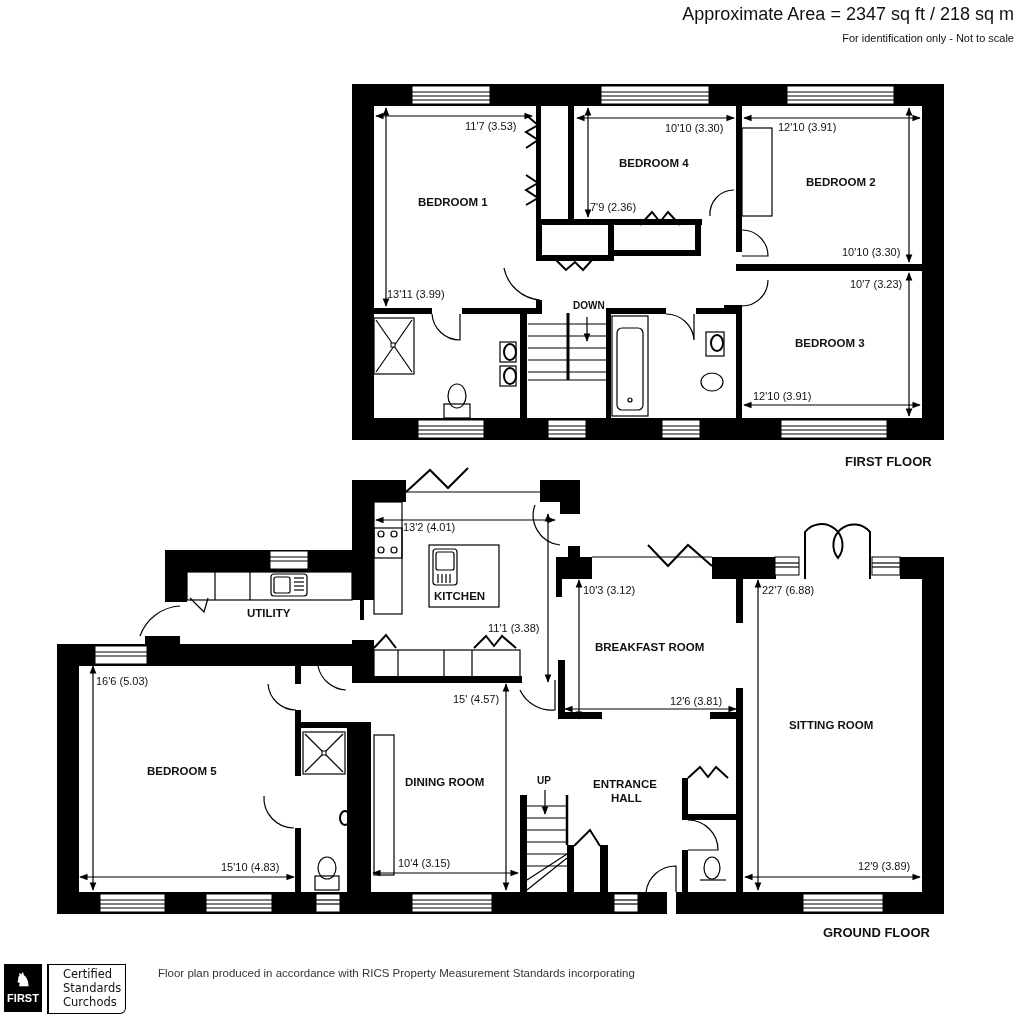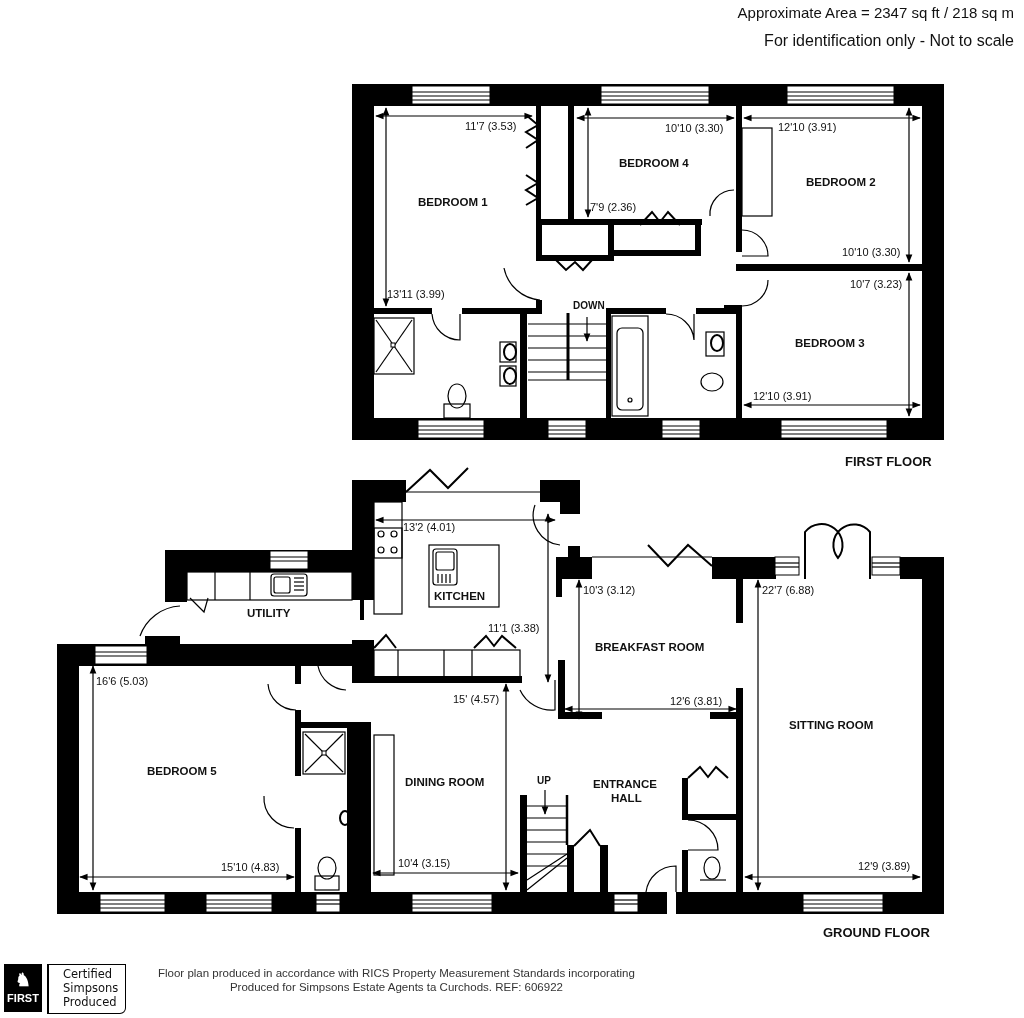--- a/index.html
+++ b/index.html
@@ -1,31 +1,31 @@
 <!DOCTYPE html>
 <html><head>
 <meta charset="utf-8">
 <style>
   html, body { margin:0; padding:0; background:#ffffff; }
   body { width:1024px; height:1018px; position:relative; overflow:hidden; font-family:"Liberation Sans", sans-serif; color:#111; }
-  .hdr-area { position:absolute; right:10px; top:4px; font-size:15px; color:#111; }
-  .hdr-note { position:absolute; right:10px; top:32px; font-size:16px; color:#111;margin-left:40px; }
+  .hdr-area { position:absolute; right:10px; top:4px; font-size:18px; color:#111; }
+  .hdr-note { position:absolute; right:10px; top:32px; font-size:11px; color:#111;margin-left:40px; }
   svg#plan { position:absolute; left:0; top:0; }
   .wall { fill:#000; }
   .win { fill:#fff; stroke:#000; stroke-width:1; }
   .thin { fill:none; stroke:#000; stroke-width:1.2; }
   .med { fill:none; stroke:#000; stroke-width:2; }
   .room { font-family:"Liberation Sans", sans-serif; font-weight:bold; font-size:11.5px; fill:#111; }
   .dim { font-family:"Liberation Sans", sans-serif; font-size:11px; fill:#111; }
   .floor-label { font-family:"Liberation Sans", sans-serif; font-weight:bold; font-size:13px; fill:#111; }
   .footer { position:absolute; left:0; top:962px; width:1024px; height:56px; }
   .rics-logo { position:absolute; left:4px; top:2px; width:38px; height:48px; background:#000; color:#fff; font-weight:bold; font-size:11px; text-align:center; }
   .rics-logo .glyph { display:block; font-size:18px; line-height:24px; margin-top:4px; }
   .rics-box { position:absolute; left:47px; top:2px; width:62px; height:46px; border:1px solid #000; border-left:2px solid #000; border-radius:0 0 6px 0; padding-left:14px; font-family:"DejaVu Sans", sans-serif; font-size:11.5px; line-height:14px; padding-top:2px; }
-  .ftxt { position:absolute; left:158px; top:4px; font-size:11.5px; line-height:14px; color:#333;text-align:center; }
+  .ftxt { position:absolute; left:158px; top:4px; font-size:11.5px; line-height:14px; color:#333; }
 </style>
 </head>
 <body>
 
 <div class="hdr-area">Approximate Area = 2347 sq ft / 218 sq m</div>
 <div class="hdr-note">For identification only - Not to scale</div>
 
 <svg id="plan" width="1024" height="960" viewBox="0 0 1024 960">
   <defs>
     <marker id="ah" viewBox="0 0 10 10" refX="9" refY="5" markerWidth="7" markerHeight="7" orient="auto-start-reverse">
@@ -414,20 +414,19 @@
   </g>
 </svg>
 
 <div class="footer">
   <div class="rics-logo">
     <span class="glyph">♞</span>
     <span>FIRST</span>
   </div>
   <div class="rics-box">
     <div>Certified</div>
-    <div>Simpsons</div>
-    <div>Produced</div>
+    <div>Standards</div>
+    <div>Curchods</div>
   </div>
   <div class="ftxt">
     <div>Floor plan produced in accordance with RICS Property Measurement Standards incorporating</div>
-    <div>Produced for Simpsons Estate Agents ta Curchods.   REF:  606922</div>
   </div>
 </div>
 
 </body></html>

